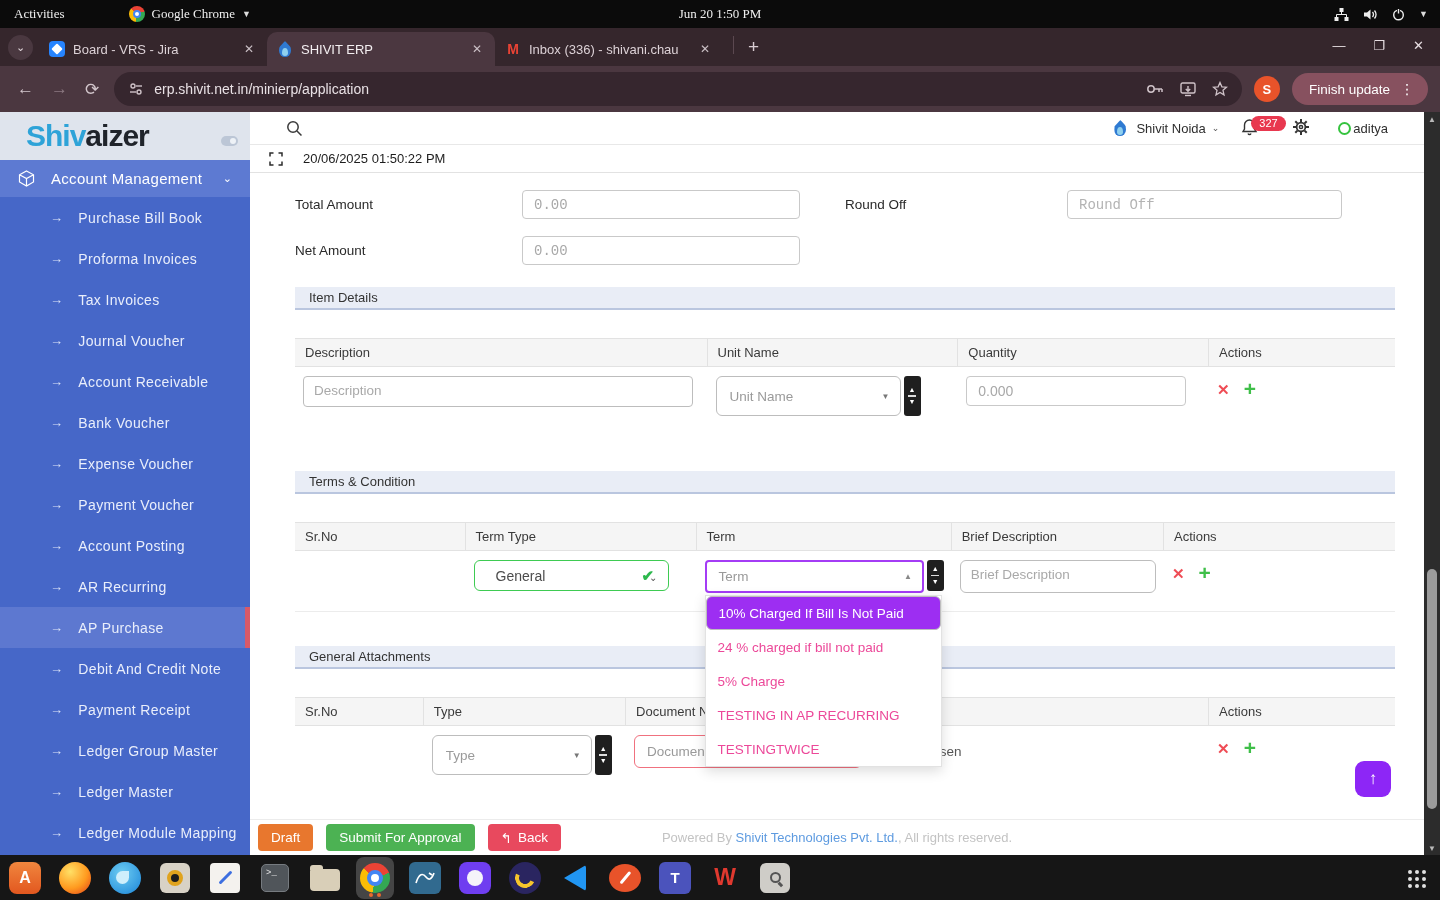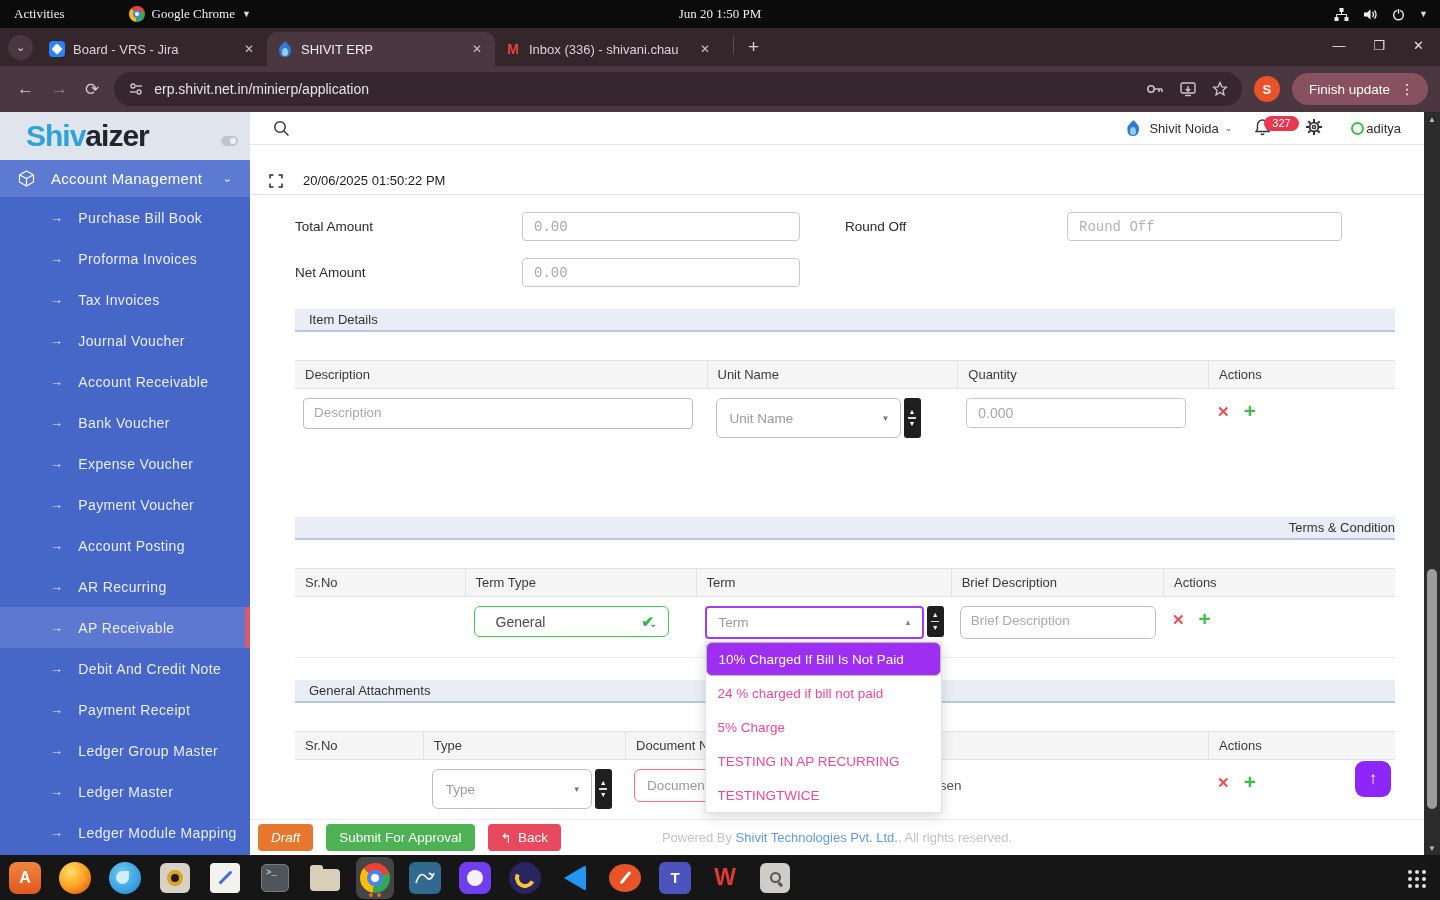--- a/index.html
+++ b/index.html
@@ -60,30 +60,30 @@
   .side-section .lbl { font-size:15px; margin-left:16px; letter-spacing:.3px; }
   .side-section .chev { margin-left:auto; font-size:11px; }
   .nav { flex:1; }
   .nav-item { height:41px; display:flex; align-items:center; padding-left:50px; color:#e9eefb; font-size:14px; letter-spacing:.35px; position:relative; }
   .nav-item .arr { margin-right:15px; font-size:13px; opacity:.9; }
   .nav-item.active { background:#5d78d0; }
   .nav-item.active::after { content:""; position:absolute; right:0; top:0; width:5px; height:100%; background:#d95968; }
 
   
   .main { flex:1; background:#fff; position:relative; display:flex; flex-direction:column; min-width:0; }
-  .app-header { height:33px; border-bottom:1px solid #e8e8e8; display:flex; align-items:center; padding:0 23px; flex:0 0 auto; }
+  .app-header { height:33px; border-bottom:1px solid #e8e8e8; display:flex; align-items:center; padding:0 36px; flex:0 0 auto; }
   .hdr-right { margin-left:auto; display:flex; align-items:center; gap:8px; font-size:13px; color:#2e2e2e; }
   .hdr-company { display:flex; align-items:center; gap:6px; margin-right:14px; }
   .bell-wrap { position:relative; margin-right:26px; }
   .badge { position:absolute; left:10px; top:-2px; background:#e8384f; color:#fff; border-radius:9px; font-size:11px; padding:1.5px 8px; }
   .gear-wrap { margin-right:20px; }
   .user-wrap { display:flex; align-items:center; gap:2px; }
   .uring { width:13px; height:13px; border-radius:50%; border:2.5px solid #35c33f; }
 
-  .ts-row { height:28px; border-bottom:1px solid #e2e2e2; display:flex; align-items:center; gap:20px; padding:0 19px; font-size:13px; color:#1d1d1d; flex:0 0 auto;margin-top:22px; }
+  .ts-row { height:28px; border-bottom:1px solid #e2e2e2; display:flex; align-items:center; gap:20px; padding:0 19px; font-size:13px; color:#1d1d1d; flex:0 0 auto; }
 
   .content { flex:1; position:relative; padding:8px 29px 0 45px; overflow:hidden; }
 
   
   .frow { display:flex; margin-top:9px; }
   .fcell { width:50%; display:flex; align-items:center; }
   .flabel { width:227px; font-size:13.5px; color:#2a2a2a; }
   .finput { width:278px; height:29px; border:1px solid #c9c9c9; border-radius:4px; padding:0 11px; font-size:14px; color:#a8a8a8; background:#fff; font-family:Liberation Mono, monospace; }
   .finput.wide { width:275px; }
   .finput::placeholder { color:#b3b3b3; }
@@ -129,21 +129,21 @@
   .opt.sel { background:#9d2ef2; color:#fff; }
 
   
   .doc-inp { width:228px; height:33px; border:1.5px solid #f0717f; border-radius:6px; padding:0 12px; font-size:13.5px; color:#9a9a9a; display:flex; align-items:center; }
   .file-text { font-size:13.5px; color:#555; margin:9px 0 0 14px; white-space:nowrap; }
   .type-sel { width:160px; }
 
   
   .footer-bar { position:absolute; left:0; right:0; bottom:0; height:36px; background:#fff; border-top:1px solid #ececec; display:flex; align-items:center; padding:0 8px; }
   .fbtn { height:27px; border-radius:4px; color:#fff; font-size:13.5px; display:flex; align-items:center; padding:0 13px; margin-right:13px; z-index:2; border:none; font-family:"Liberation Sans",sans-serif; }
-  .b-draft { background:#e8772e;font-style:italic; }
+  .b-draft { background:#e8772e; }
   .b-submit { background:#4cb253; }
   .b-back { background:#e8495e; gap:6px; }
   .powered { position:absolute; left:0; right:0; text-align:center; font-size:13px; color:#c3c3c3; }
   .powered a { color:#5e9be0; text-decoration:none; }
   .scrolltop { position:absolute; right:33px; bottom:58px; width:36px; height:36px; border-radius:9px; background:#8d26f6; color:#fff; font-size:17px; display:flex; align-items:center; justify-content:center; z-index:25; }
 
   
   .pagebar { width:16px; background:#2c2c2c; flex:0 0 auto; display:flex; flex-direction:column; }
   .pb-arrow { height:14px; display:flex; align-items:center; justify-content:center; color:#b9b9b9; font-size:8px; }
   .pb-track { flex:1; position:relative; }
@@ -332,21 +332,21 @@
         <div class="nav-item">
             <span class="arr">→</span>
             <span>Account Posting</span>
           </div>
         <div class="nav-item">
             <span class="arr">→</span>
             <span>AR Recurring</span>
           </div>
         <div class="nav-item active">
             <span class="arr">→</span>
-            <span>AP Receivable</span>
+            <span>AP Purchase</span>
           </div>
         <div class="nav-item">
             <span class="arr">→</span>
             <span>Debit And Credit Note</span>
           </div>
         <div class="nav-item">
             <span class="arr">→</span>
             <span>Payment Receipt</span>
           </div>
         <div class="nav-item">
@@ -462,21 +462,21 @@
               <input class="qinput" value="0.000" style="">
             </div>
           <div class="cell">
               <div class="act">
                 <span class="xbtn">✕</span>
                 <span class="plusbtn">+</span>
               </div>
             </div>
         </div>
 
-        <div class="secbar" style="margin-top:66px;justify-content:flex-end;">
+        <div class="secbar" style="margin-top:42px;">
           <span>Terms &amp; Condition</span>
         </div>
         <div class="terms-wrap">
           <div class="thead cols-terms">
             <span class="th">Sr.No</span>
             <span class="th">Term Type</span>
             <span class="th">Term</span>
             <span class="th">Brief Description</span>
             <span class="th">Actions</span>
           </div>
@@ -513,21 +513,21 @@
               </div>
           </div>
           <div class="dropdown">
             <div class="opt sel">10% Charged If Bill Is Not Paid</div>
             <div class="opt">24 % charged if bill not paid</div>
             <div class="opt">5% Charge</div>
             <div class="opt">TESTING IN AP RECURRING</div>
             <div class="opt">TESTINGTWICE</div>
           </div>
 
-          <div class="secbar" style="margin-top:22px;">
+          <div class="secbar" style="margin-top:34px;">
             <span>General Attachments</span>
           </div>
           <div class="thead cols-att">
             <span class="th">Sr.No</span>
             <span class="th">Type</span>
             <span class="th">Document Name</span>
             <span class="th">Actions</span>
           </div>
           <div class="trow cols-att">
             <div class="cell"></div>

